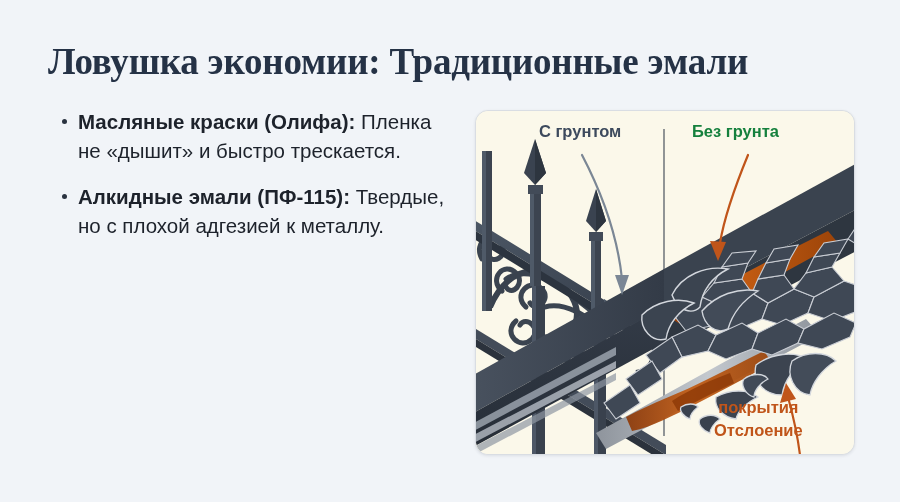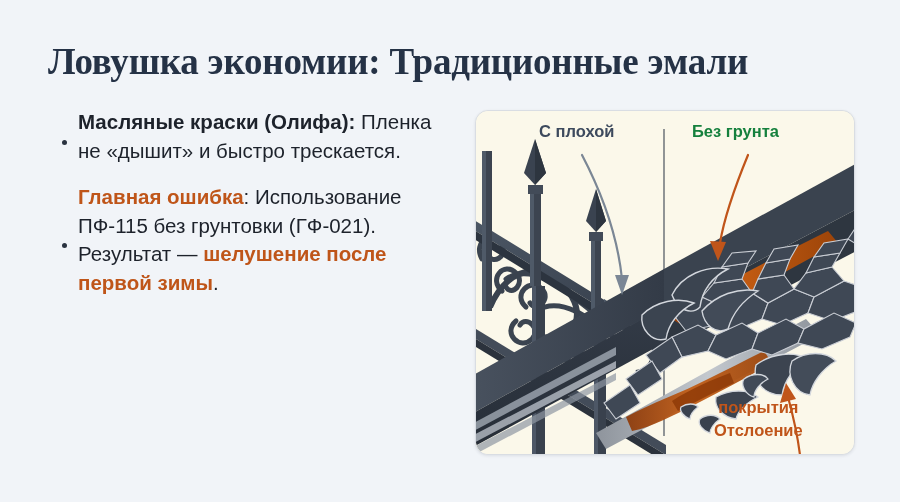--- a/index.html
+++ b/index.html
@@ -26,21 +26,21 @@
   }
 
   
   .bullets{
     position:absolute;
     left:62px; top:108px;
     width:390px;
   }
   .bullet{
     display:flex;
-    align-items:center;
+    align-items:flex-start;
     margin-bottom:18px;
   }
   .bullet:last-child{margin-bottom:0;}
   .dot{
     flex:0 0 auto;
     width:5px;height:5px;
     border-radius:50%;
     background:#2a3340;
     margin-top:11px;
     margin-right:11px;
@@ -90,27 +90,27 @@
 
   <div class="bullets">
 
     <div class="bullet">
       <span class="dot"></span>
       <div class="btext">
         <b>Масляные краски (Олифа):</b><span> Пленка не «дышит» и быстро трескается.</span>
       </div>
     </div>
 
-
     <div class="bullet">
       <span class="dot"></span>
       <div class="btext">
-        <span class="hl">Главная ошибка</span><span>: Использование ПФ-115 без грунтовки (ГФ-021). Результат — </span><span class="hl">шелушение после первой зимы</span><span>.</span>
+        <b>Алкидные эмали (ПФ-115):</b><span> Твердые, но с плохой адгезией к металлу.</span>
       </div>
     </div>
+
 
   </div>
 
   <div class="panel">
     <svg viewBox="0 0 378 343">
       <defs>
         <linearGradient id="railTop" x1="0" y1="0" x2="1" y2="1">
           <stop offset="0" stop-color="#4d5866"></stop>
           <stop offset="1" stop-color="#39424f"></stop>
         </linearGradient>
@@ -266,21 +266,21 @@
         <polygon points="242,150 234,130 250,131" fill="#c0551a"></polygon>
 
         <g fill="none" stroke="#c0551a" stroke-width="2.2" stroke-linecap="round">
           <path d="M312 286 C 318 308, 322 328, 324 344"></path>
         </g>
         <polygon points="310,272 304,292 320,288" fill="#c0551a"></polygon>
       </g>
     </svg>
   </div>
 
-  <div class="lbl lbl-primed">С плохой</div>
+  <div class="lbl lbl-primed">С грунтом</div>
 
   <div class="lbl lbl-unprimed">Без грунта</div>
 
   <div class="lbl lbl-peel">
     <div>покрытия</div>
     <div>Отслоение</div>
   </div>
 
 </div>
 

